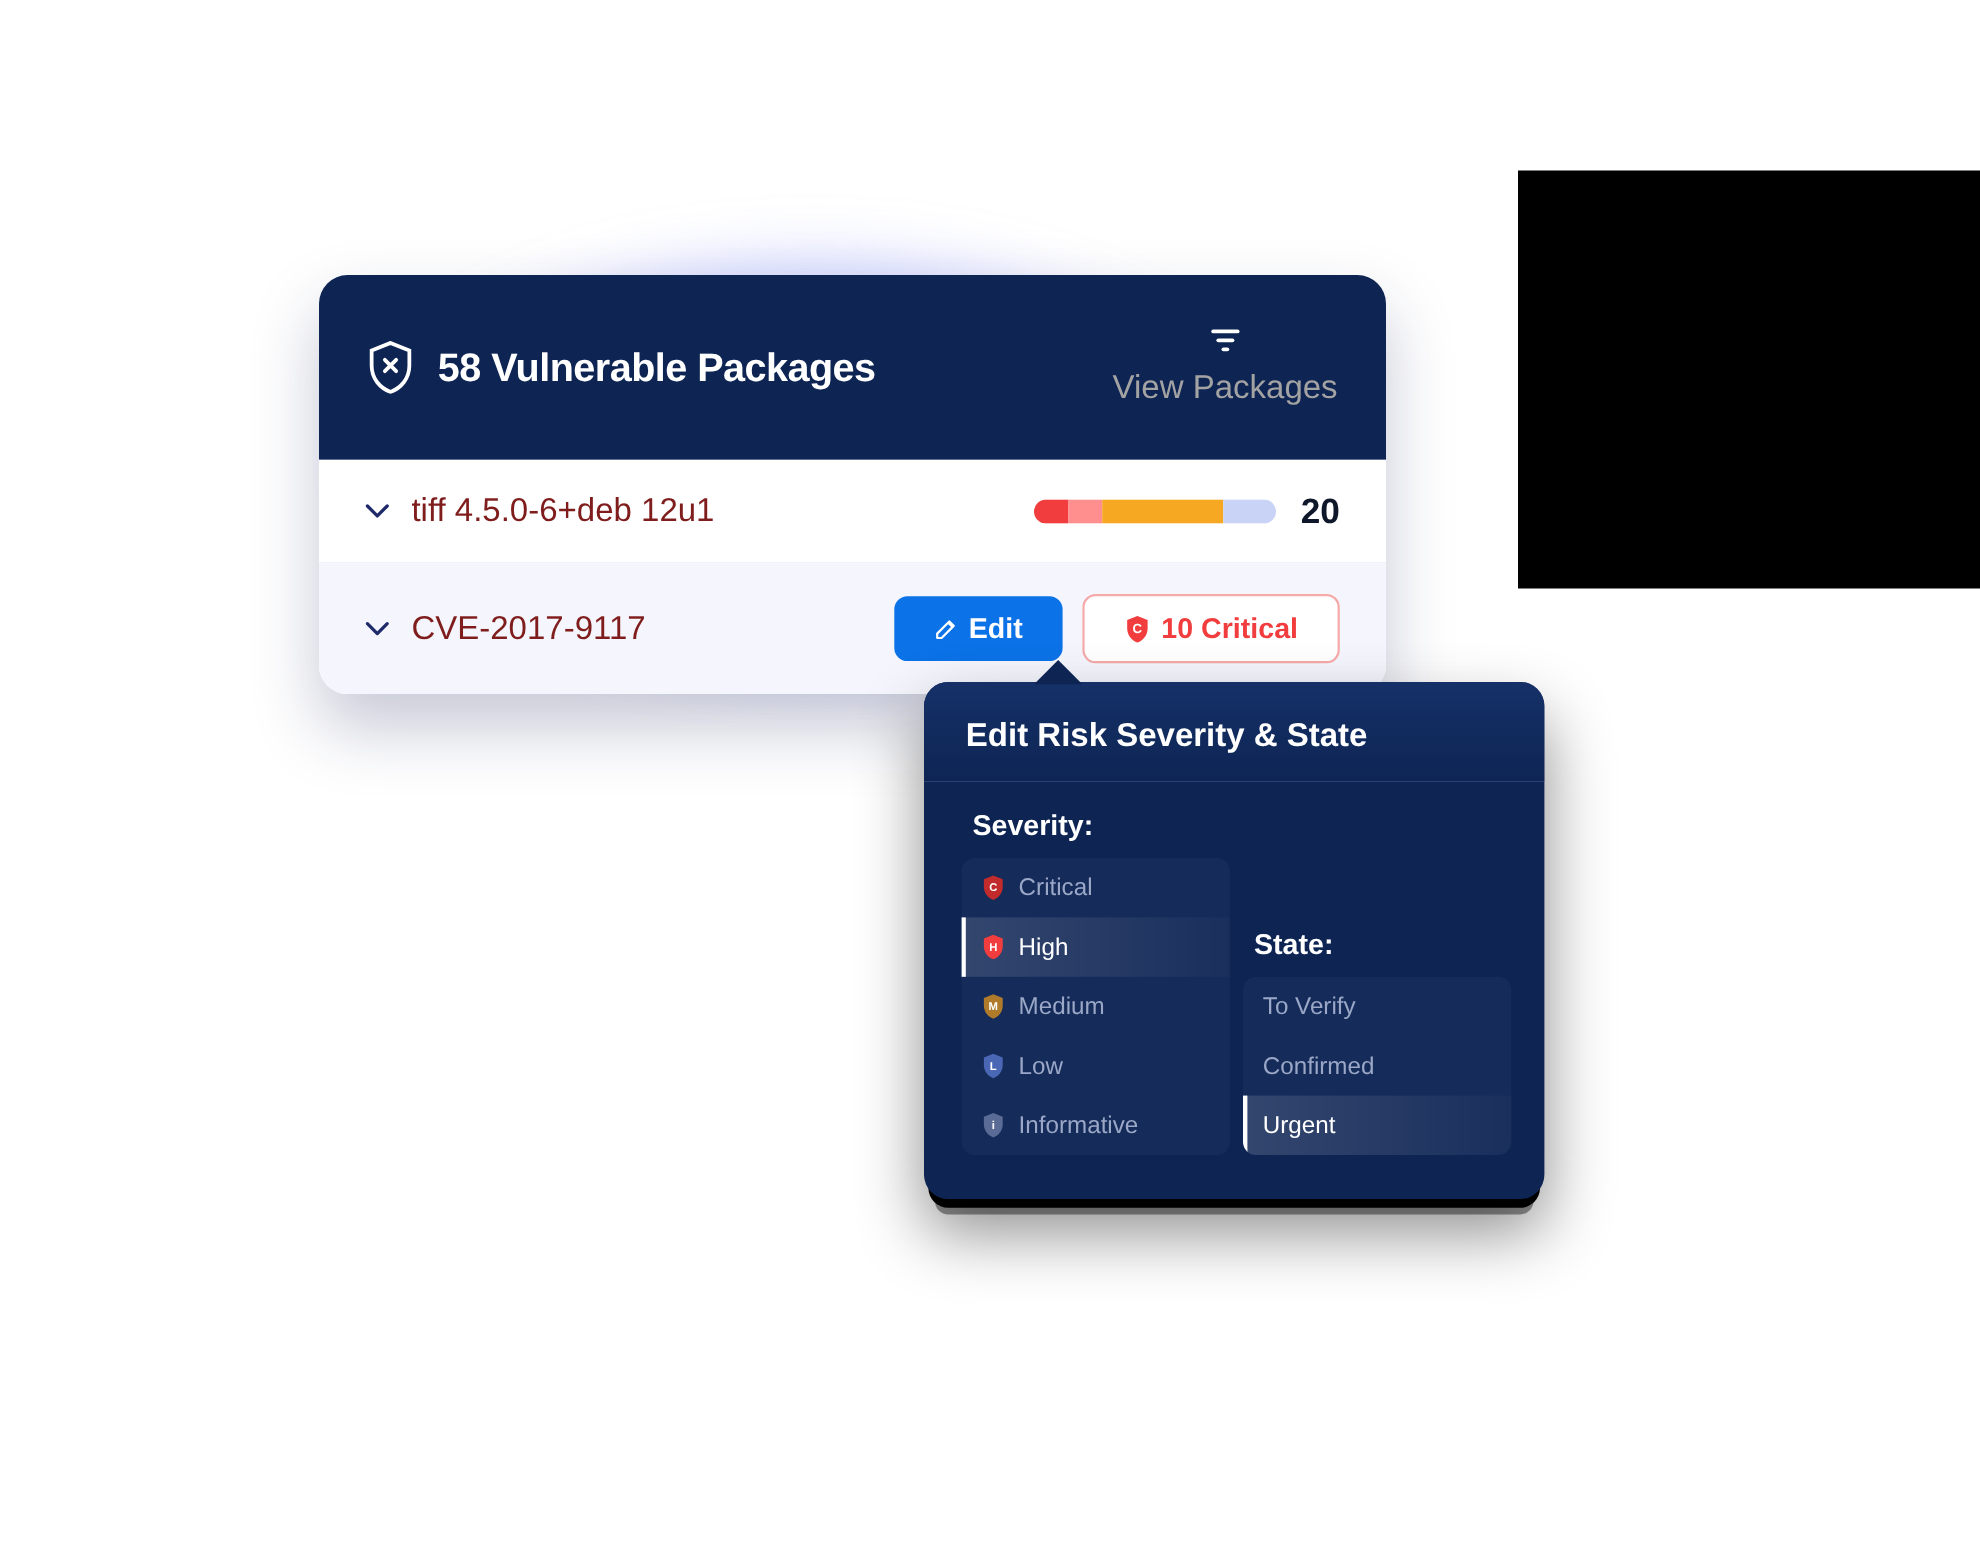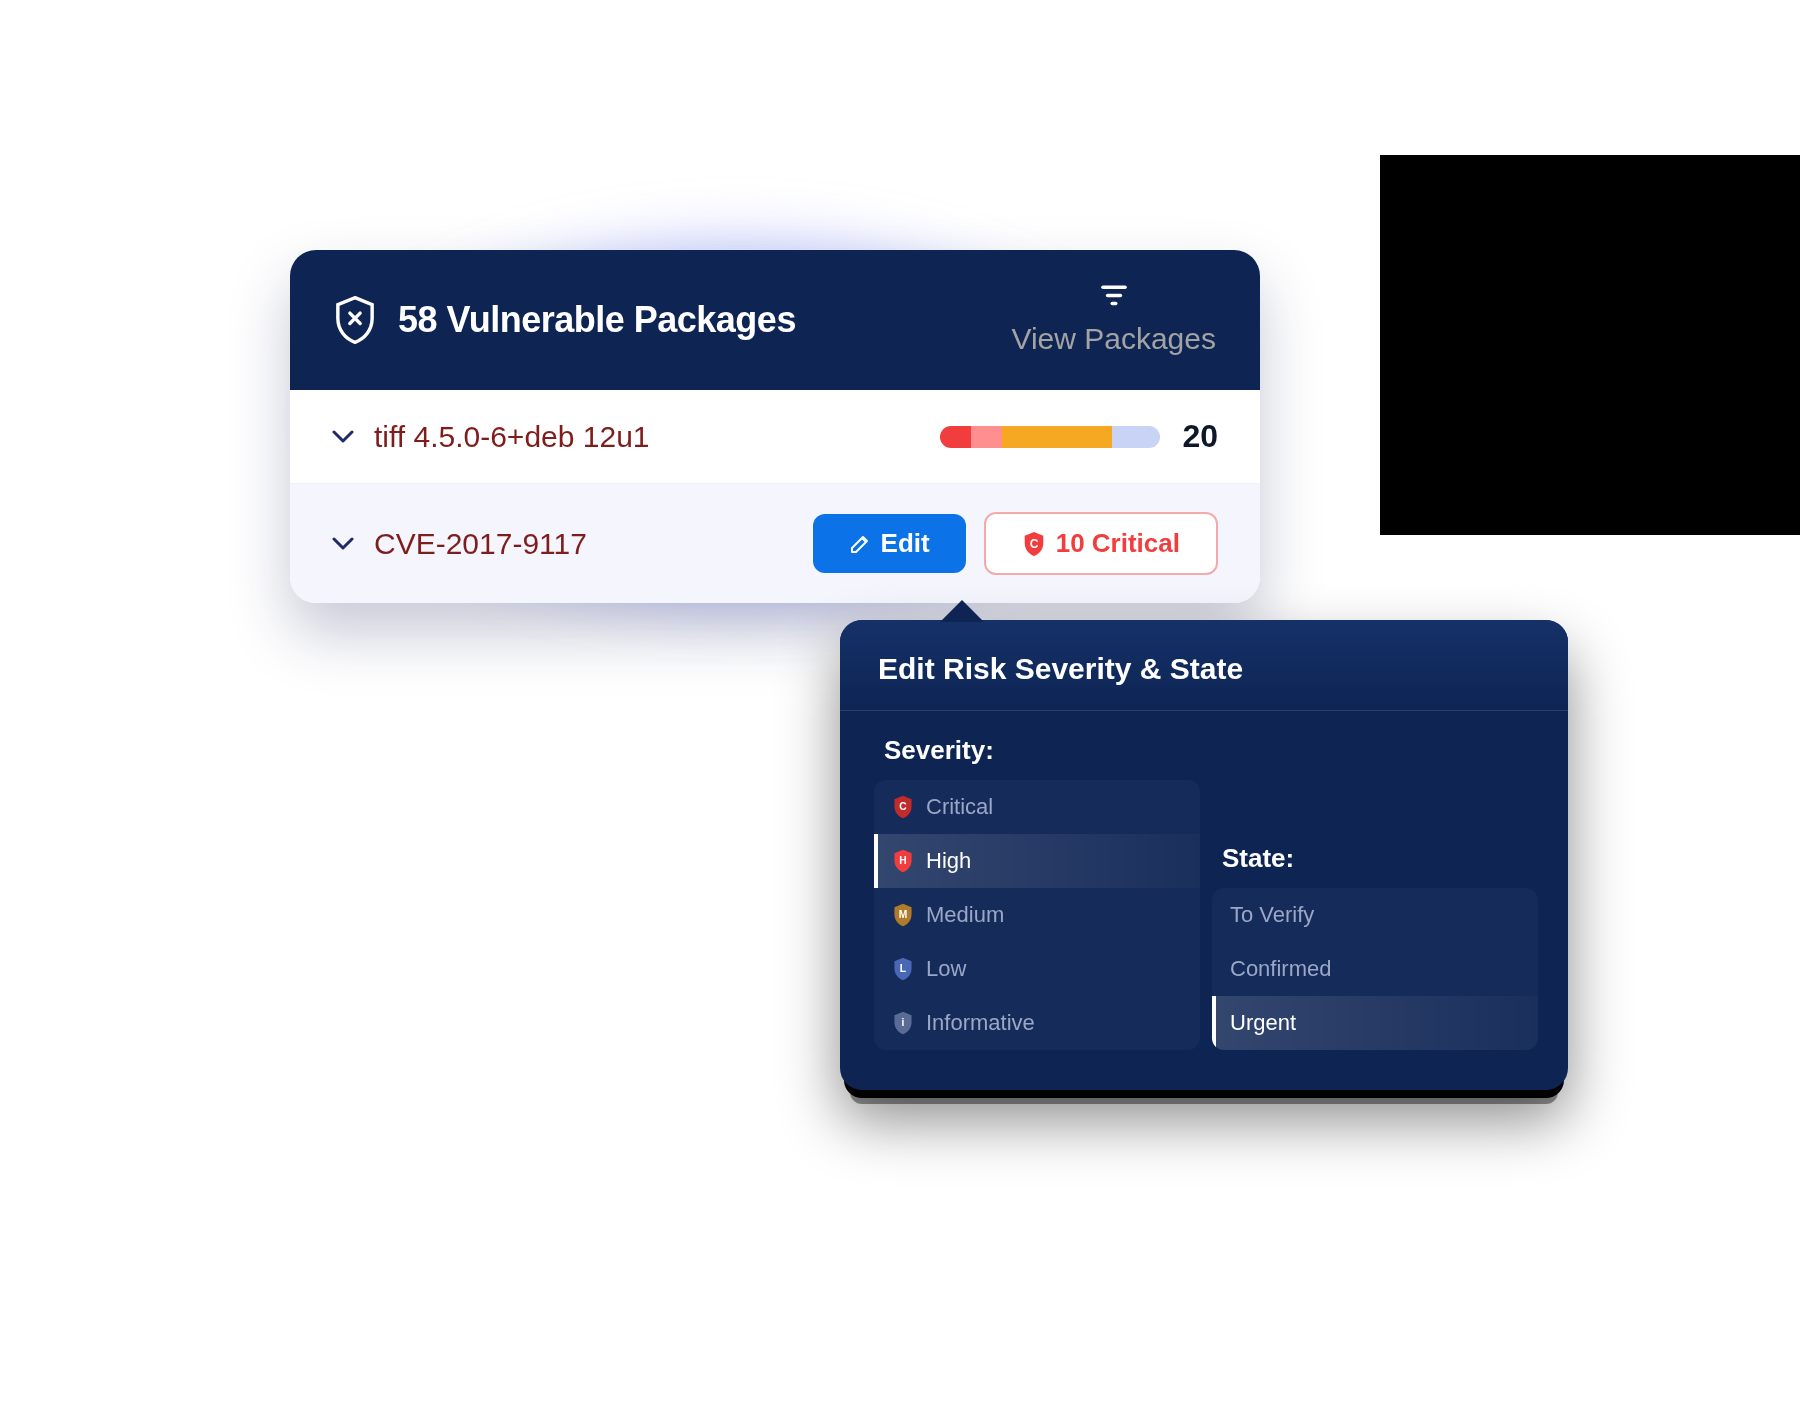--- a/index.html
+++ b/index.html
@@ -47,21 +47,21 @@
     box-shadow: 0 30px 60px rgba(30,40,90,0.25);
     z-index: 2;
     background: #ffffff;
   }
 
   .card-header {
     background: #0e2554;
     display: flex;
     align-items: center;
     justify-content: space-between;
-    padding: 34px 44px;
+    padding: 48px 44px;
     color: #ffffff;
   }
   .card-header-left { display: flex; align-items: center; gap: 22px; }
   .card-title {
     font-size: 36px;
     font-weight: 600;
     letter-spacing: -0.5px;
   }
   .shield-x {
     width: 42px; height: 48px;
@@ -114,21 +114,21 @@
     background: #fff; color: #f13d3d;
     border: 2px solid #f6a9a9;
   }
   .crit-ico { width: 24px; height: 26px; }
 
   
   .popover {
     position: absolute;
     left: 840px;
     top: 620px;
-    width: 728px;
+    width: 564px;
     background: #0e2554;
     border-radius: 22px;
     box-shadow: 0 30px 60px rgba(0,0,0,0.45), 0 12px 0 -4px #000, 0 24px 0 -10px rgba(0,0,0,0.4);
     z-index: 3;
     color: #fff;
     overflow: visible;
   }
   .popover::before {
     content: "";
     position: absolute;

